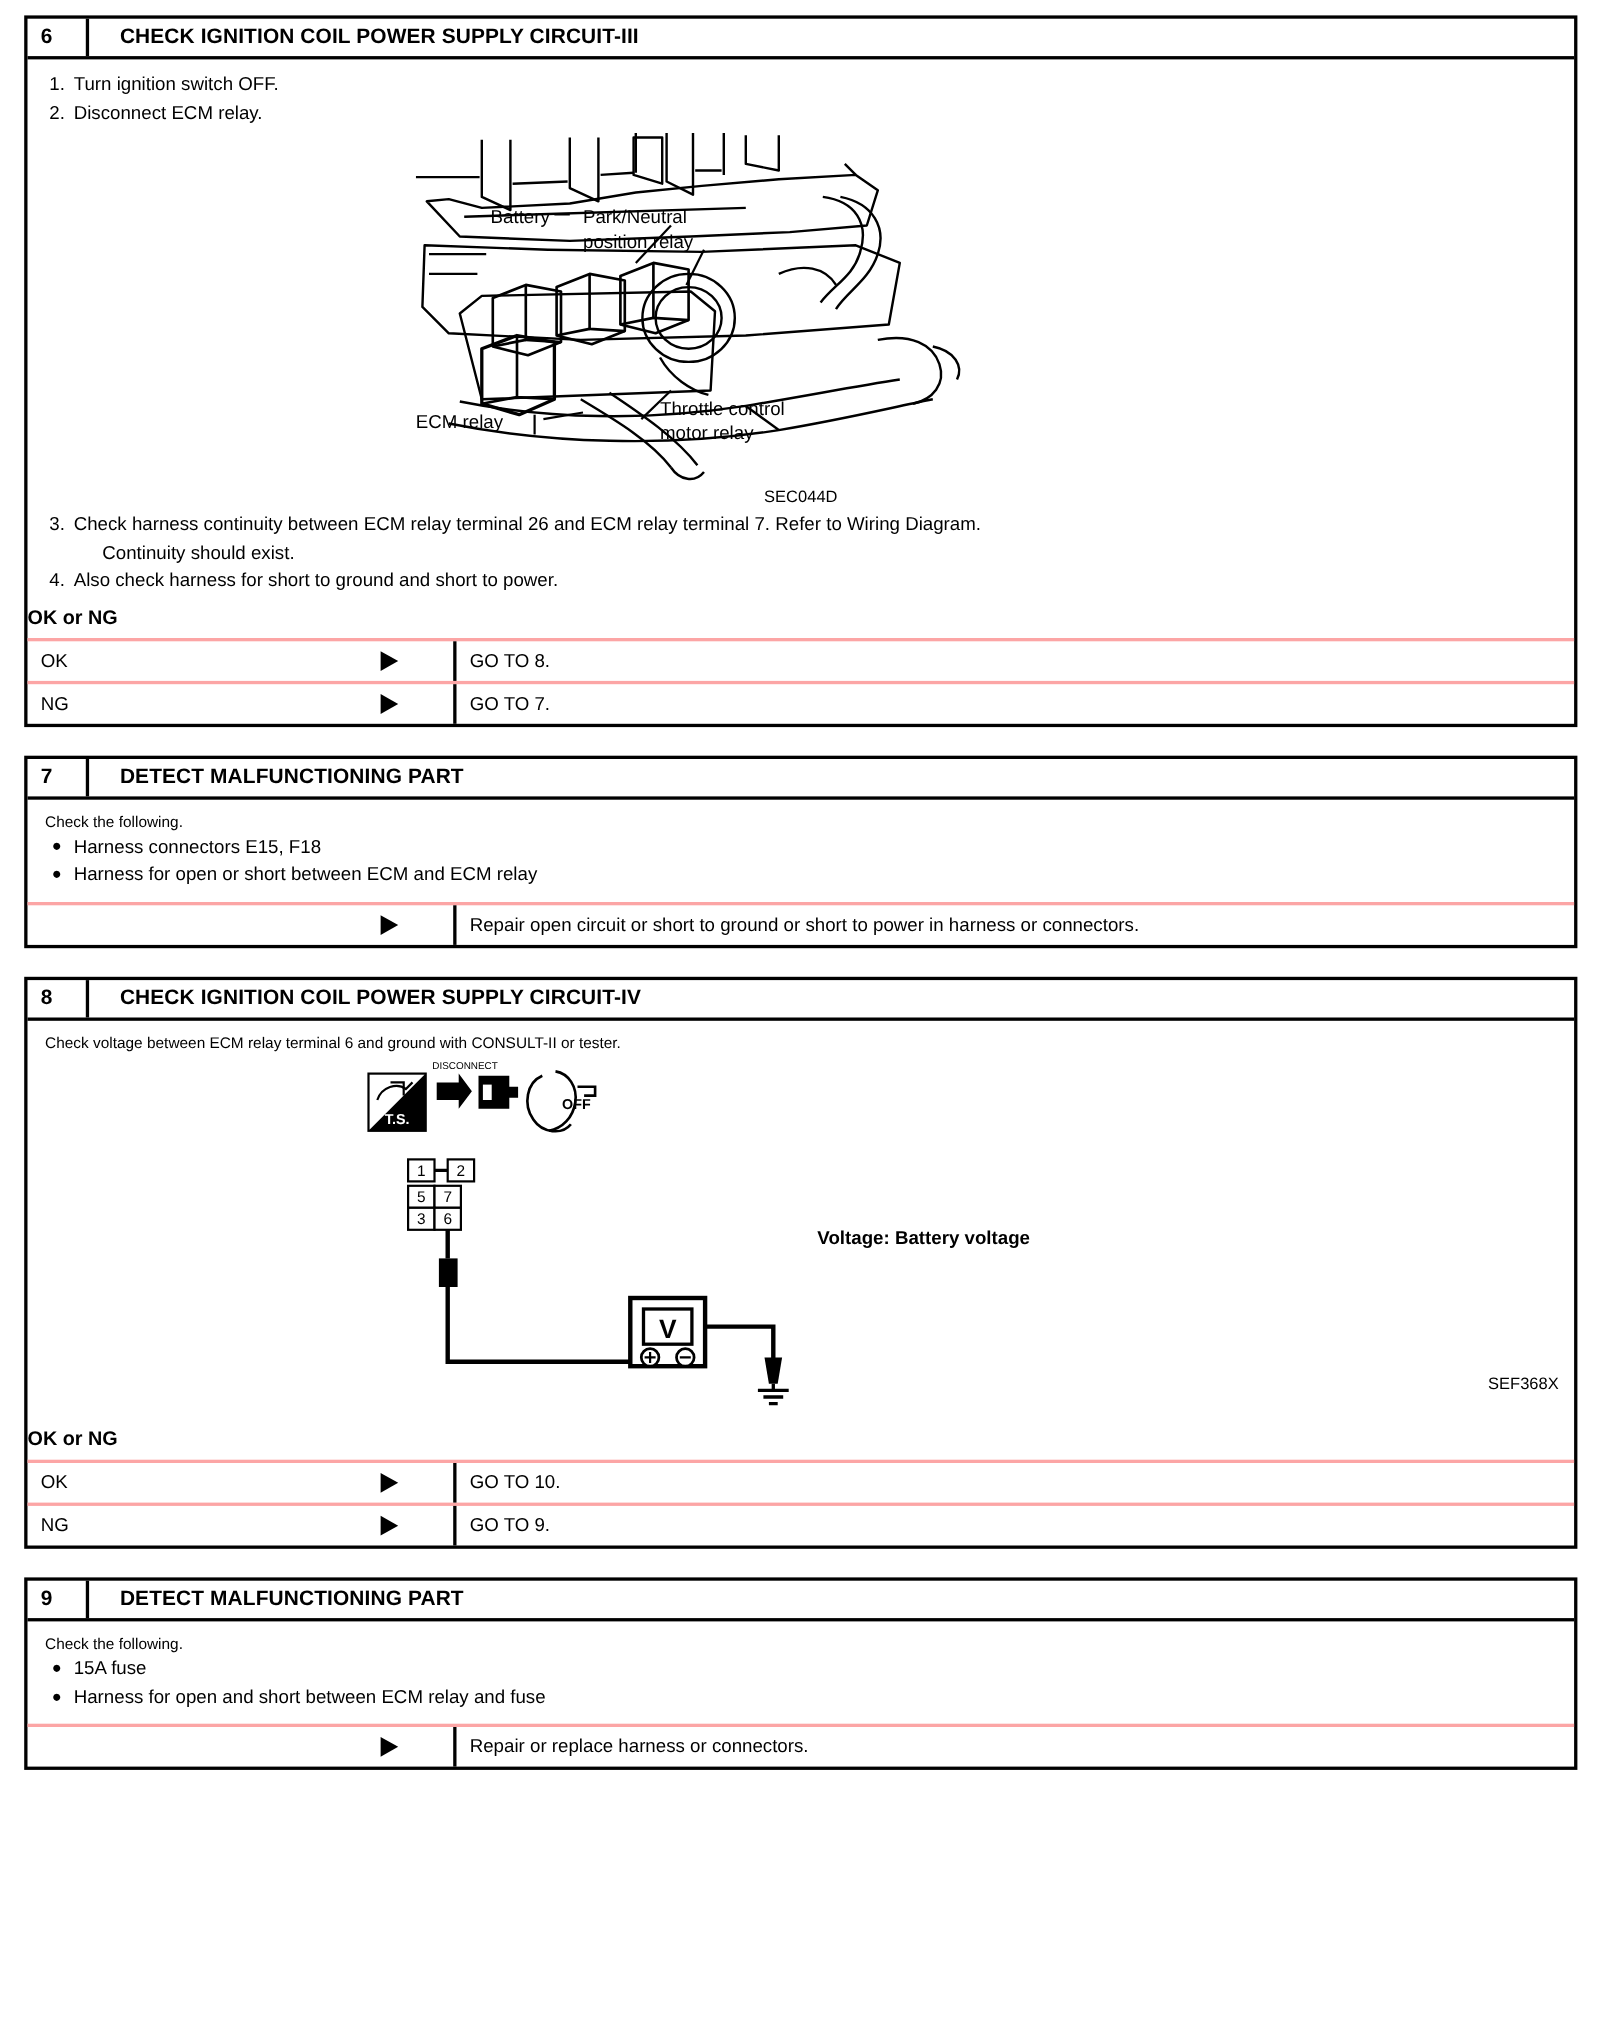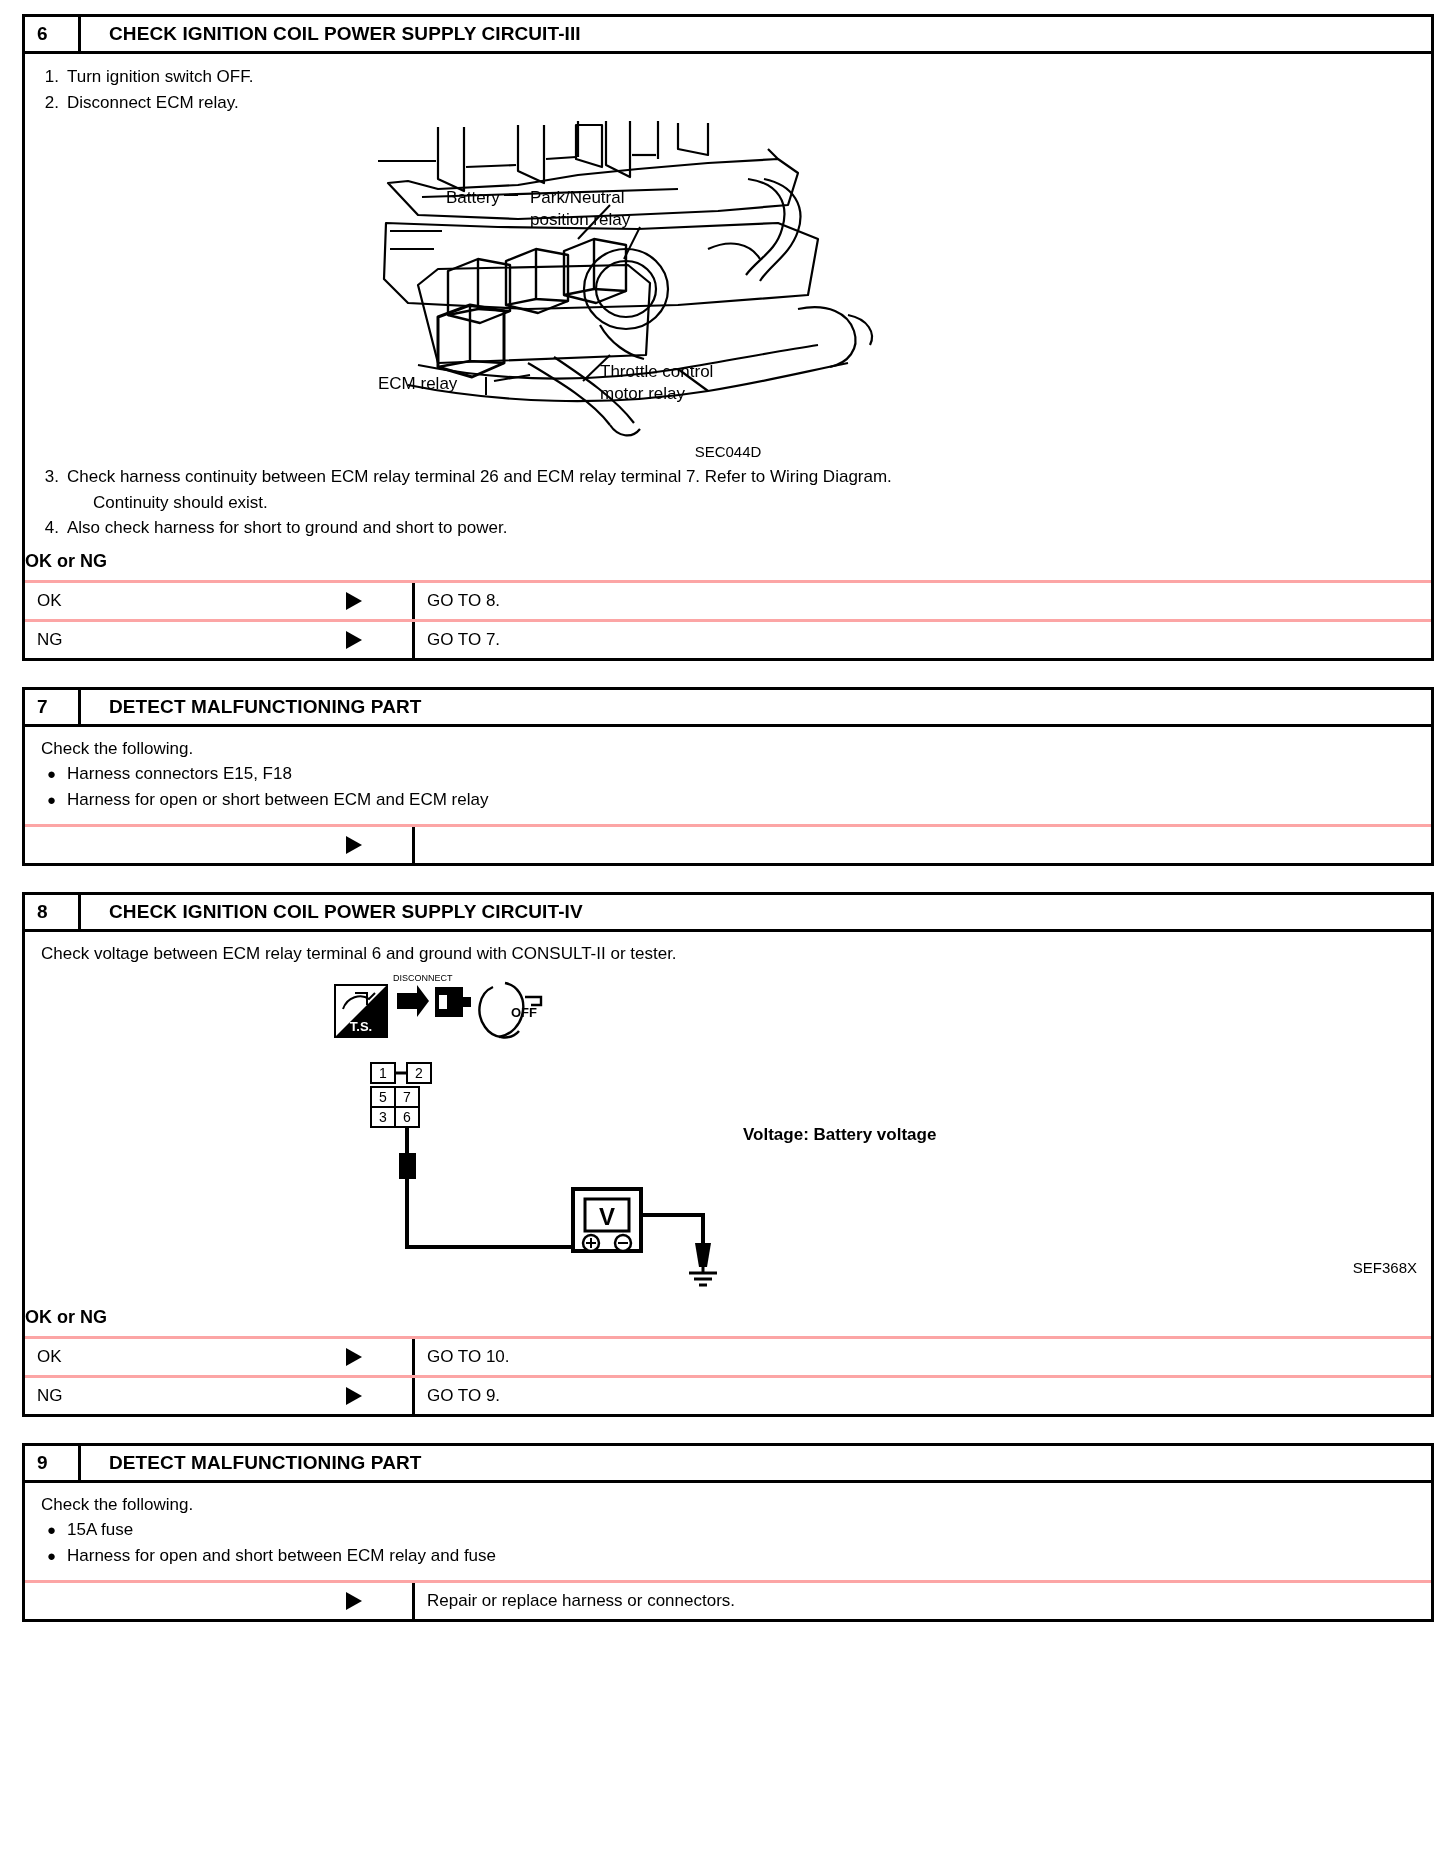--- a/index.html
+++ b/index.html
@@ -49,21 +49,21 @@
     font-size: 19px;
     font-weight: bold;
     letter-spacing: .1px;
   }
 
   .step-body {
     padding: 10px 0 0 0;
   }
   .body-text {
     padding: 0 16px;
-    font-size: 17px;
+    font-size: 14px;
     line-height: 1.45;
   }
   .numbered-line {
     display: flex;
     font-size: 17px;
     line-height: 1.5;
     padding: 0 0 0 4px;
   }
   .numbered-line .idx {
     width: 30px;
@@ -328,20 +328,21 @@
       <div class="bullet-line">
         <span class="dot">●</span>
         <span>Harness for open or short between ECM and ECM relay</span>
       </div>
       <div style="height:12px"></div>
       <div class="result-row">
         <div class="result-label"></div>
         <div class="result-arrow">
             <span class="tri"></span>
           </div>
+        <div class="result-action">Repair open circuit or short to ground or short to power in harness or connectors.</div>
       </div>
     </div>
   </div>
 
   <div class="step-box">
     <div class="step-header">
       <div class="step-num">8</div>
       <div class="step-title">CHECK IGNITION COIL POWER SUPPLY CIRCUIT-IV</div>
     </div>
     <div class="step-body">

